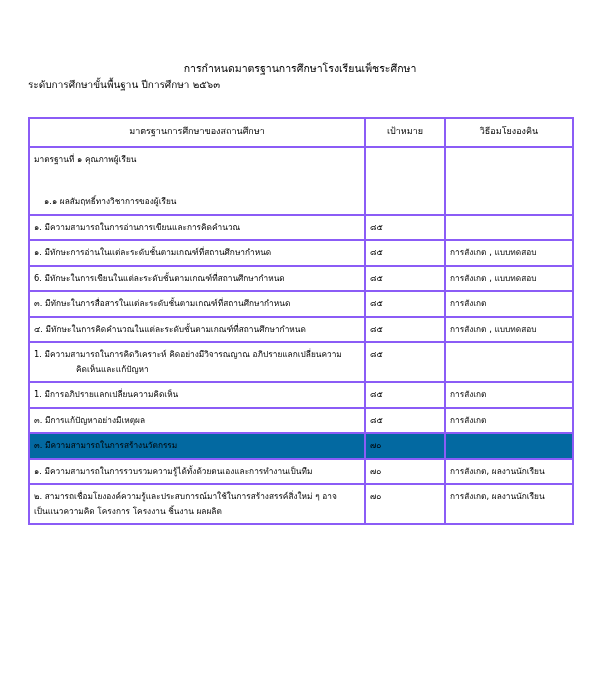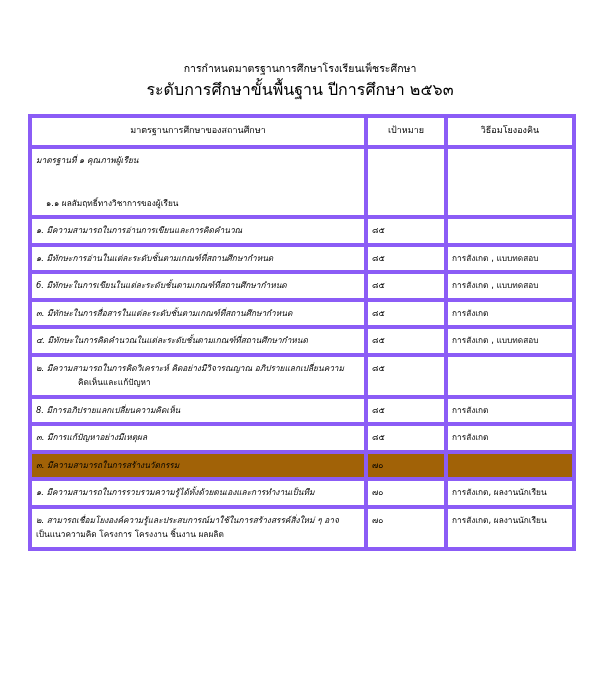--- a/index.html
+++ b/index.html
@@ -21,34 +21,33 @@
     box-sizing: border-box;
     padding: 60px 28px 0 28px;
   }
   .doc-title {
     text-align: center;
     font-size: 10.5px;
     line-height: 1.6;
     margin: 0;
   }
   .doc-subtitle {
-    text-align: center;
-    font-size: 16px;
+    font-size: 10px;
     line-height: 1.6;
-    margin: 0 0 12px 0;
+    margin: 0 0 24px 0;
   }
   table.main-table {
     width: 544px;
     border-collapse: collapse;
     table-layout: fixed;
     font-size: 8.3px;
   }
   table.main-table th,
   table.main-table td {
-    border: 4px solid #8b5cf6;
+    border: 2px solid #8b5cf6;
     vertical-align: top;
     padding: 4px 4px 5px 4px;
     line-height: 1.75;
   }
   table.main-table th {
     text-align: center;
     font-weight: normal;
     font-size: 9px;
     padding: 5px 4px 6px 4px;
     vertical-align: middle;
@@ -61,22 +60,22 @@
     text-align: left;
   }
   td.cell-method {
     text-align: left;
     padding-left: 6px;
   }
   .lvl-0 { padding-left: 2px; }
   .lvl-1 { padding-left: 10px; margin-top: 28px; }
   .lvl-2 { padding-left: 26px; }
   .lvl-3 { padding-left: 42px; }
-  .row-shaded td { background: #a16207; }
-  .txt { display: block; font-style: italic; }
+  .row-shaded td { background: #0369a1; }
+  .txt { display: block; }
   .wrapline { display: block; }
 </style>
 </head>
 <body>
 
 <div class="page">
 
   <div class="doc-title">การกำหนดมาตรฐานการศึกษาโรงเรียนเพ็ชระศึกษา</div>
   <div class="doc-subtitle">ระดับการศึกษาขั้นพื้นฐาน  ปีการศึกษา ๒๕๖๓</div>
 
@@ -132,29 +131,29 @@
         </tr>
         <tr>
           <td class="cell-standard lvl-3">
             <span class="txt">๔. มีทักษะในการคิดคำนวณในแต่ละระดับชั้นตามเกณฑ์ที่สถานศึกษากำหนด</span>
           </td>
           <td class="cell-target">๘๕</td>
           <td class="cell-method">การสังเกต , แบบทดสอบ</td>
         </tr>
         <tr>
           <td class="cell-standard lvl-2">
-            <span class="txt">๒. มีความสามารถในการคิดวิเคราะห์  คิดอย่างมีวิจารณญาณ  อภิปรายแลกเปลี่ยนความ</span>
+            <span class="txt">1. มีความสามารถในการคิดวิเคราะห์  คิดอย่างมีวิจารณญาณ  อภิปรายแลกเปลี่ยนความ</span>
             <span class="wrapline lvl-3">คิดเห็นและแก้ปัญหา</span>
           </td>
           <td class="cell-target">๘๕</td>
           <td class="cell-method"></td>
         </tr>
         <tr>
           <td class="cell-standard lvl-3">
-            <span class="txt">8. มีการอภิปรายแลกเปลี่ยนความคิดเห็น</span>
+            <span class="txt">1. มีการอภิปรายแลกเปลี่ยนความคิดเห็น</span>
           </td>
           <td class="cell-target">๘๕</td>
           <td class="cell-method">การสังเกต</td>
         </tr>
         <tr>
           <td class="cell-standard lvl-3">
             <span class="txt">๓. มีการแก้ปัญหาอย่างมีเหตุผล</span>
           </td>
           <td class="cell-target">๘๕</td>
           <td class="cell-method">การสังเกต</td>

